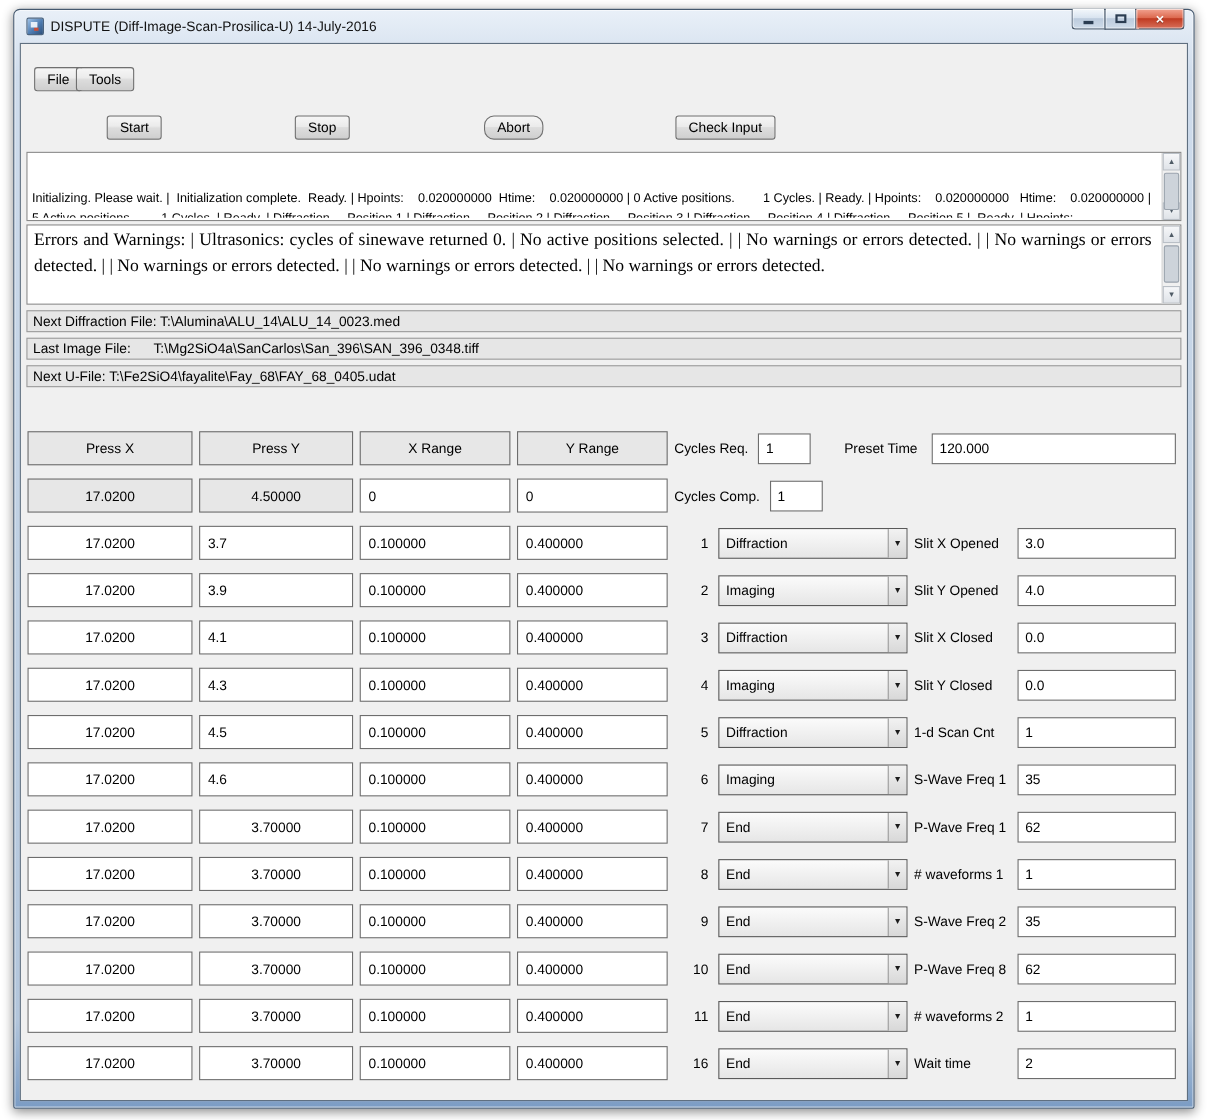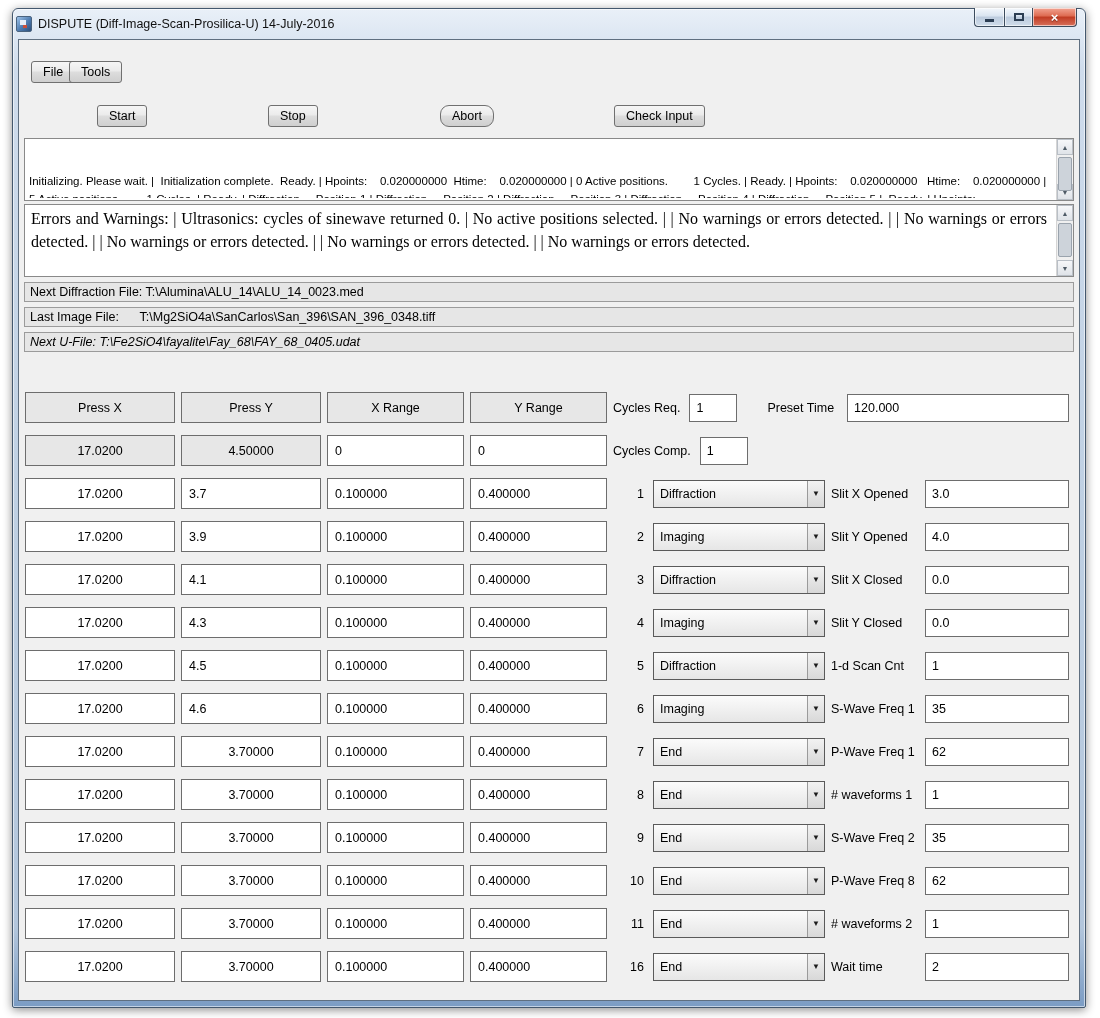--- a/index.html
+++ b/index.html
@@ -5,21 +5,21 @@
   html,body{margin:0;padding:0;background:#ffffff;width:1100px;height:1018px;
     font-family:"Liberation Sans", sans-serif; -webkit-font-smoothing:antialiased;}
   *{box-sizing:border-box;}
 
   
   .window{position:absolute;left:12px;top:8px;width:1074px;height:1000px;
     border:1px solid #44586e;border-radius:6px 6px 2px 2px;
     background:linear-gradient(180deg,#e9f0f8 0%,#cfdcec 6%,#bfd0e3 50%,#b3c6dc 92%,#7b9cc4 100%);
     box-shadow:0 2px 10px rgba(0,0,0,.45), inset 0 0 0 1px rgba(255,255,255,.55);}
   .titlebar{position:absolute;left:0;top:0;right:0;height:30px;display:flex;align-items:center;
-    padding-left:3px;font-size:12.5px;color:#111;}
+    padding-left:11px;font-size:12.5px;color:#111;}
   .app-icon{width:16px;height:16px;margin-right:6px;border:1px solid #4a637f;border-radius:2px;
     background:linear-gradient(135deg,#9fc3e8 0%,#4d7bb0 55%,#2d4f7a 100%);position:relative;flex:0 0 auto;}
   .app-icon::after{content:"";position:absolute;left:3px;top:3px;width:6px;height:5px;background:#e5eef8;
     box-shadow:2px 4px 0 -1px #c94f3a;}
   .title-text{white-space:nowrap;overflow:hidden;}
 
   .winbtns{position:absolute;top:-1px;right:8px;display:flex;}
   .wbtn{height:19px;border:1px solid #3c4c5e;border-top:none;display:flex;align-items:center;justify-content:center;
     background:linear-gradient(180deg,#f4f8fc 0%,#d9e4f0 45%,#bccbdd 50%,#cfdcea 100%);
     box-shadow:inset 0 0 0 1px rgba(255,255,255,.6);color:#2b3d52;}
@@ -126,21 +126,21 @@
         <div class="sb-btn">▲</div>
         <div class="sb-track">
             <div class="sb-thumb"></div>
           </div>
         <div class="sb-btn">▼</div>
       </div>
     </div>
 
     <div class="fileline" style="top:242px;">Next Diffraction File: T:\Alumina\ALU_14\ALU_14_0023.med</div>
     <div class="fileline" style="top:267px;">Last Image File:      T:\Mg2SiO4a\SanCarlos\San_396\SAN_396_0348.tiff</div>
-    <div class="fileline" style="top:292px;font-style:italic;">Next U-File: T:\Fe2SiO4\fayalite\Fay_68\FAY_68_0405.udat</div>
+    <div class="fileline" style="top:292px;">Next U-File: T:\Fe2SiO4\fayalite\Fay_68\FAY_68_0405.udat</div>
 
     <div class="maingrid">
 
       <div class="cell hdr">Press X</div>
       <div class="cell hdr">Press Y</div>
       <div class="cell hdr">X Range</div>
       <div class="cell hdr">Y Range</div>
       <div class="rrow">
         <span class="rlabel">Cycles Req.</span>
         <input class="field w48" value="1" style="">

